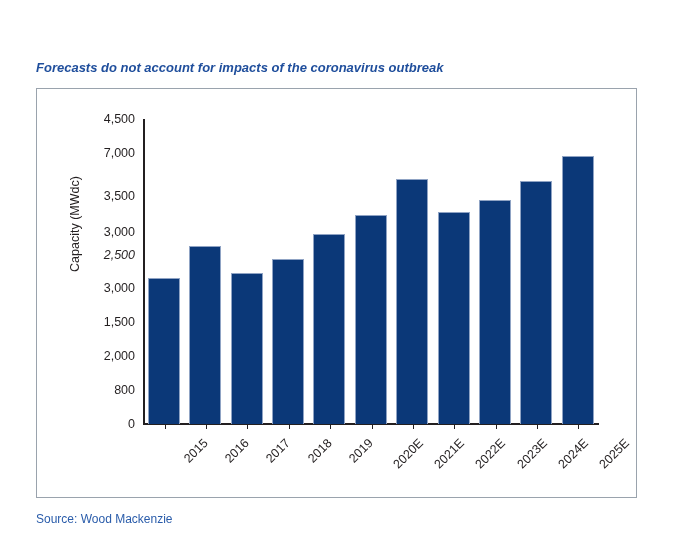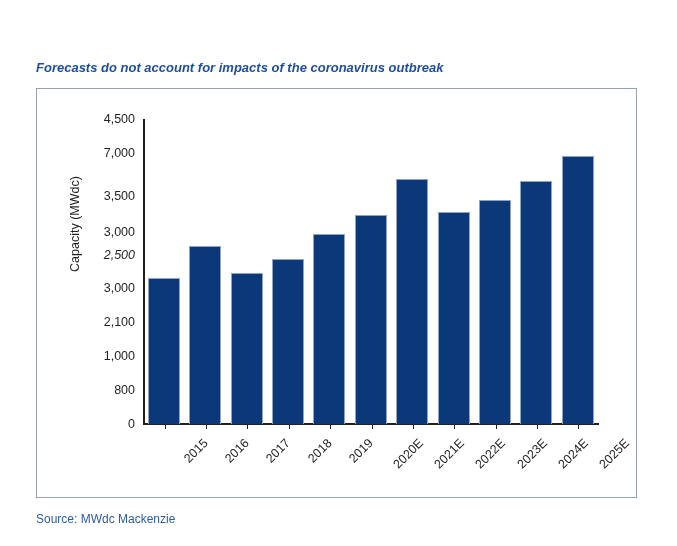--- a/index.html
+++ b/index.html
@@ -174,22 +174,22 @@
   <div class="chart-subtitle">Forecasts do not account for impacts of the coronavirus outbreak</div>
 
   <div class="chart-frame">
     <div class="plot-wrap">
 
       <div class="y-axis-title">Capacity (MWdc)</div>
 
       <div class="y-ticks" id="y-ticks">
           <div class="y-tick" style="top: 335px;">0</div>
           <div class="y-tick" style="top: 301.111px;">800</div>
-          <div class="y-tick" style="top: 267.222px;">1,000</div>
-          <div class="y-tick" style="top: 233.333px;">2,100</div>
+          <div class="y-tick" style="top: 267.222px;">2,000</div>
+          <div class="y-tick" style="top: 233.333px;">1,500</div>
           <div class="y-tick" style="top: 199.444px;">3,000</div>
           <div class="y-tick" style="top: 165.556px; font-style: italic;">2,500</div>
           <div class="y-tick" style="top: 143px;">3,000</div>
           <div class="y-tick" style="top: 107px;">3,500</div>
           <div class="y-tick" style="top: 63.8889px;">7,000</div>
           <div class="y-tick" style="top: 30px;">4,500</div>
         </div>
 
       <div class="axis-line-y"></div>
       <div class="axis-line-x"></div>
@@ -253,15 +253,15 @@
           <div class="x-label" style="left: 276.864px;">2021E</div>
           <div class="x-label" style="left: 318.227px;">2022E</div>
           <div class="x-label" style="left: 359.591px;">2023E</div>
           <div class="x-label" style="left: 400.955px;">2024E</div>
           <div class="x-label" style="left: 442.318px;">2025E</div>
         </div>
 
     </div>
   </div>
 
-  <div class="source-note">Source: MWdc Mackenzie</div>
+  <div class="source-note">Source: Wood Mackenzie</div>
 
 </div>
 
 </body></html>

